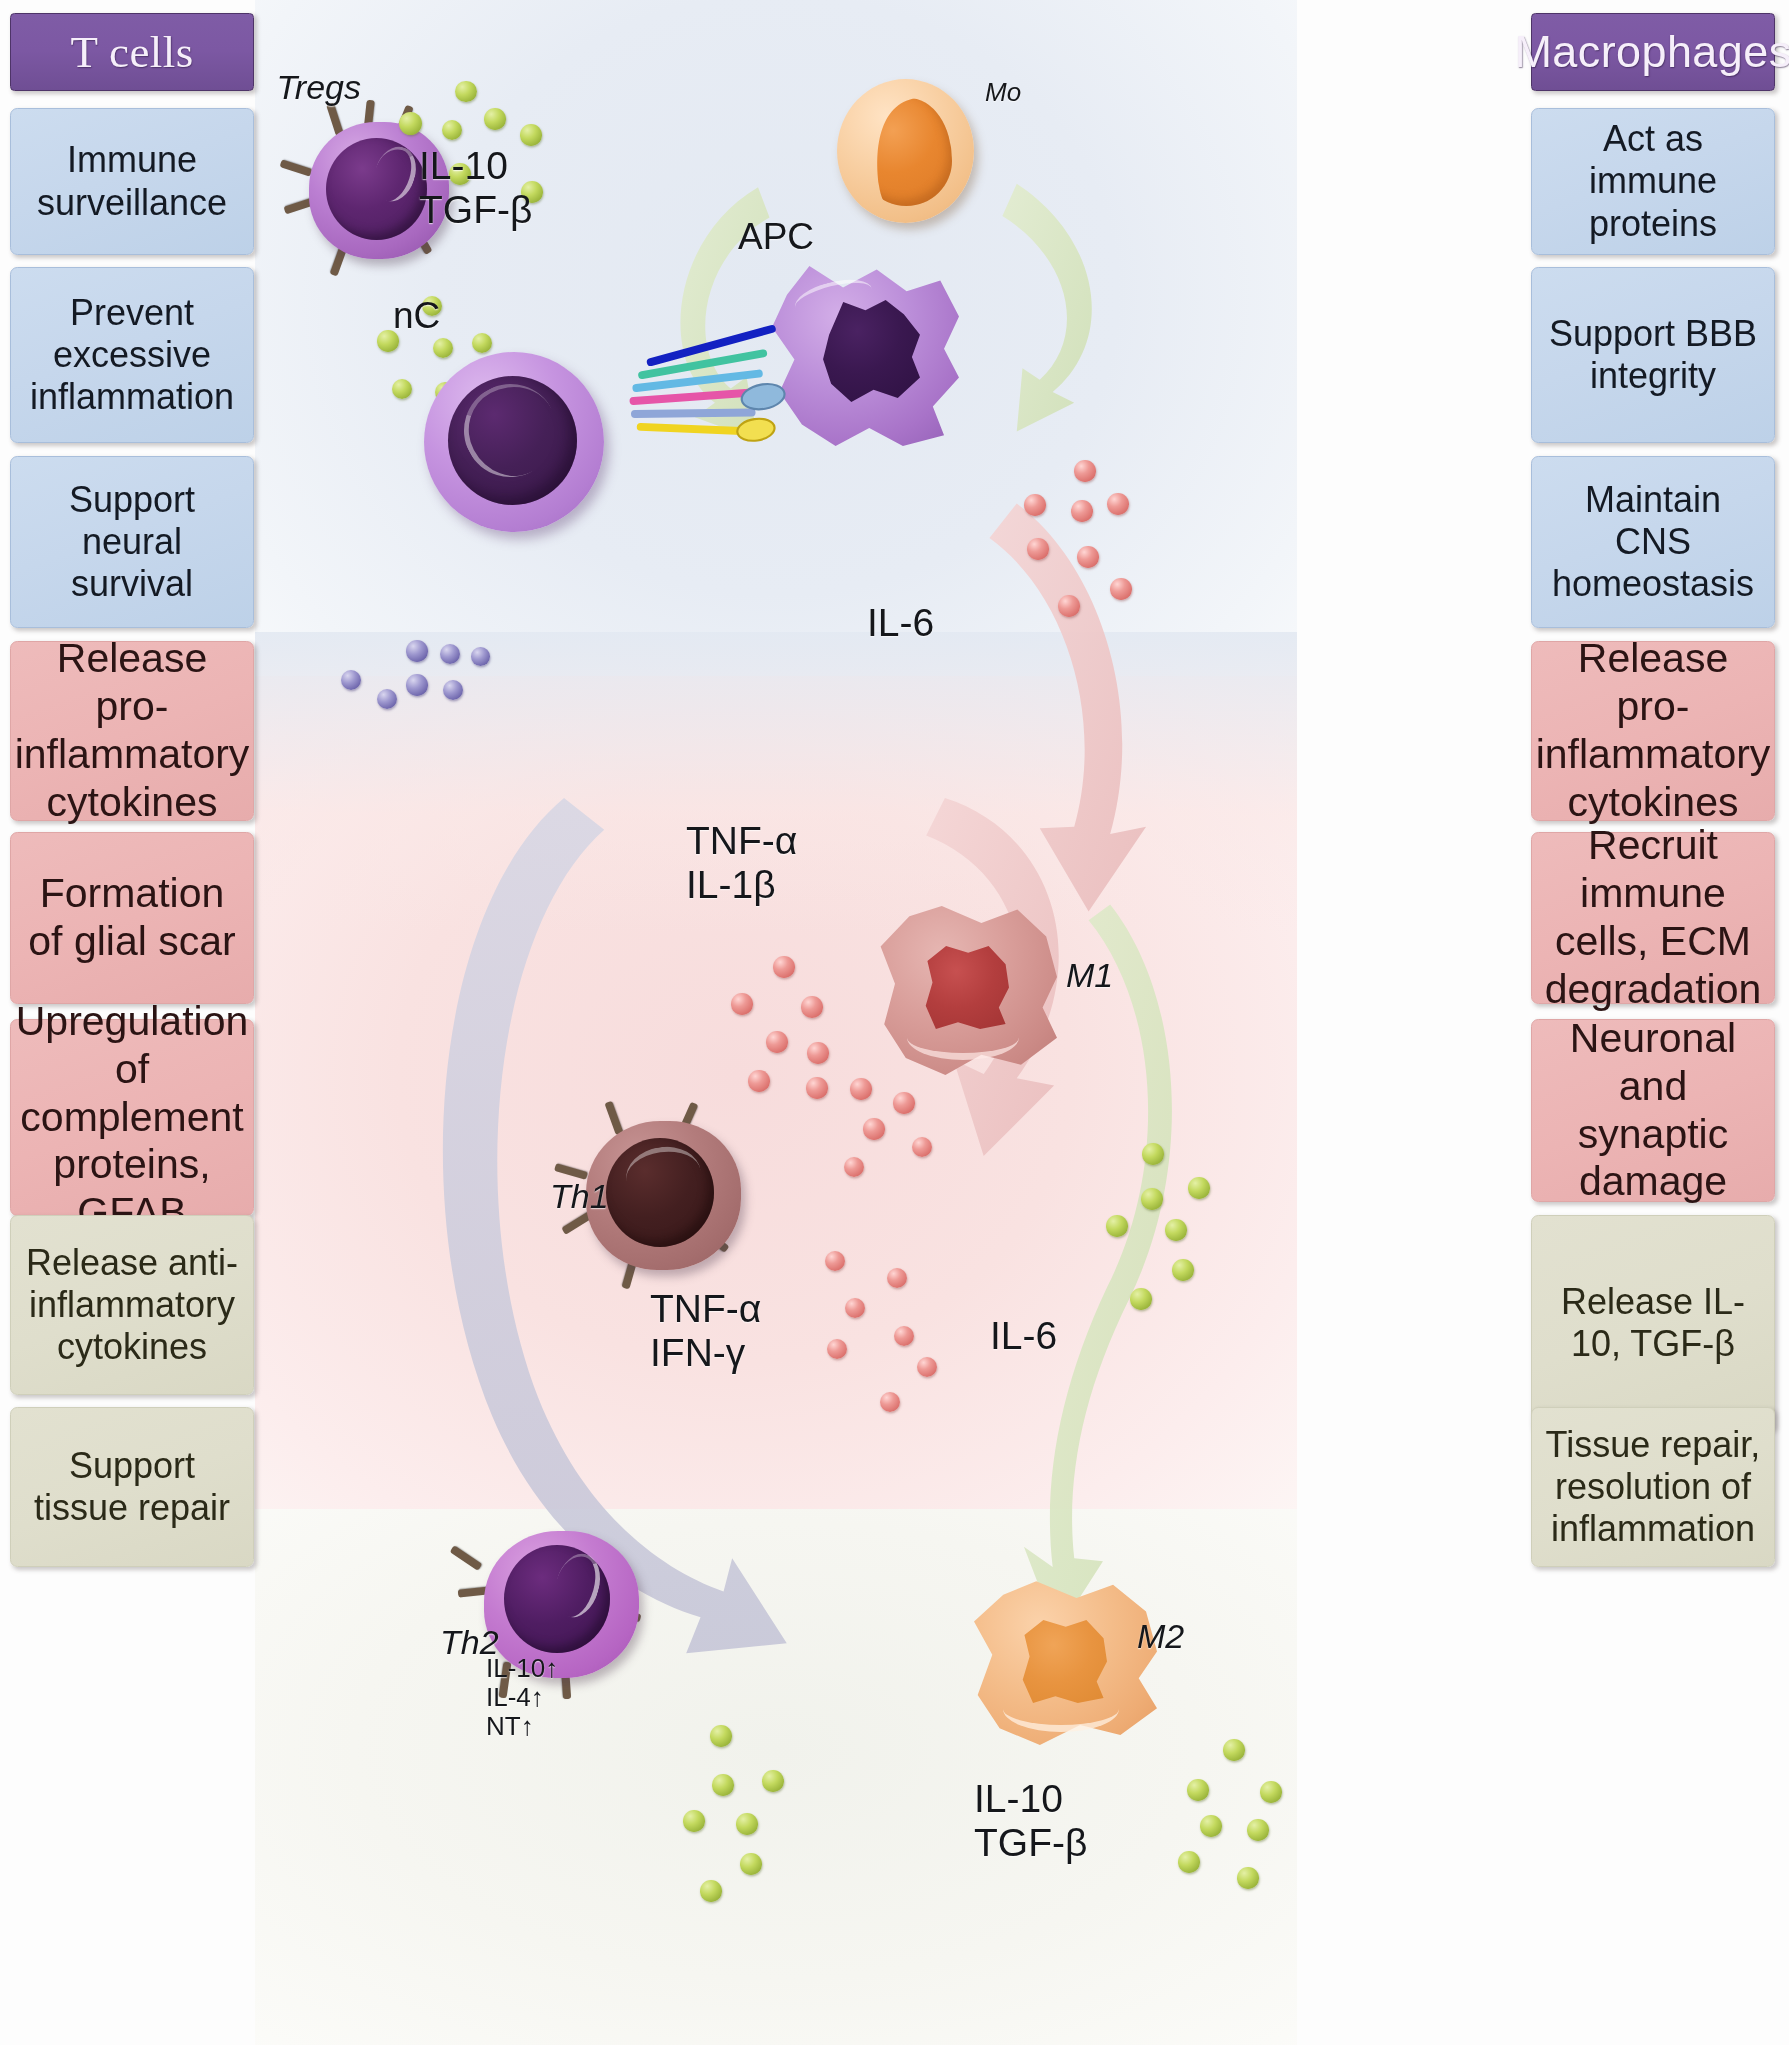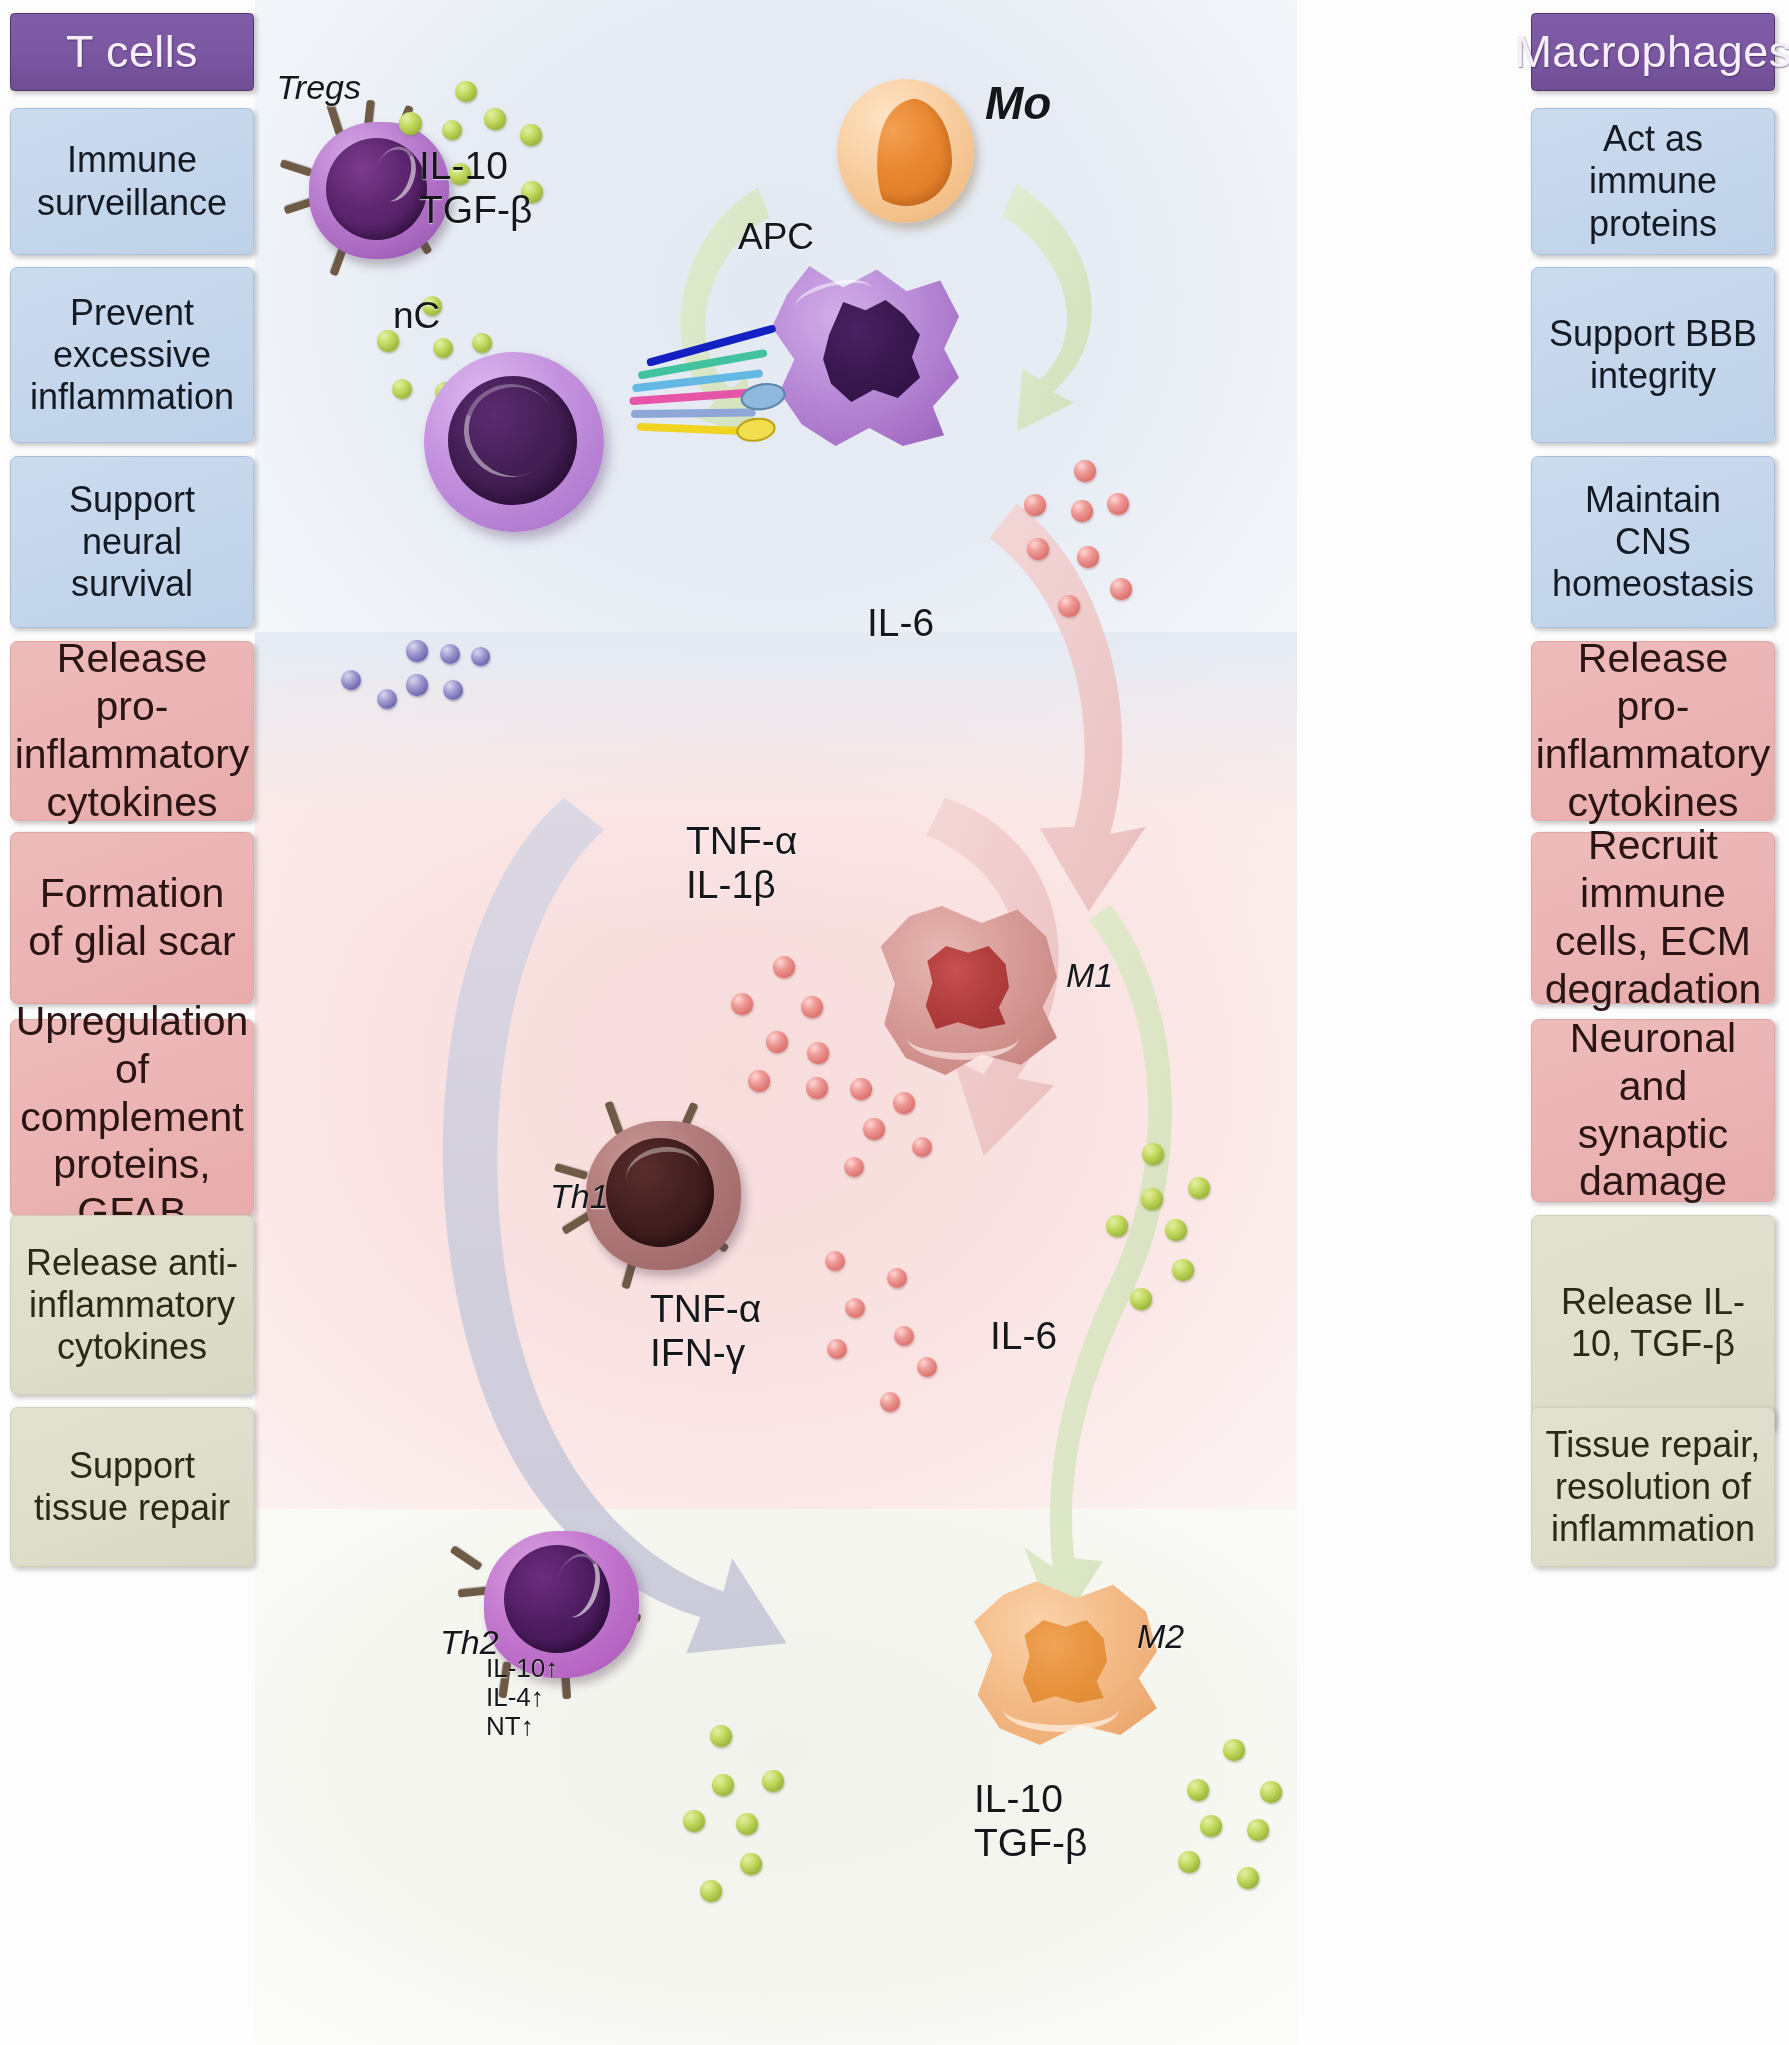--- a/index.html
+++ b/index.html
@@ -222,21 +222,21 @@
       <div class="dot green" style="left:85px; top:86px; width:20px; height:20px;"></div>
     </div>
 
     <div class="lab" style="left:164px; top:144px; font-size:39px;">IL-10
 TGF-β</div>
 
     <div class="cell" style="left:582px; top:79px; width:137px; height:144px;">
       <div style="position:absolute; inset:0; border-radius:50%; background: radial-gradient(circle at 36% 26%, #ffe3c4 0%, #f8cfa2 42%, #f2bf88 76%, #e8ae72 100%); box-shadow: 4.3px 6.5px 10px rgba(130,95,60,0.35);"></div>
       <div style="position:absolute; left:20px; top:18.7px; width:95px; height:108px; background: radial-gradient(circle at 38% 30%, #f3a053 0%, #e8862f 44%, #dc7a26 100%); border-radius: 55% 45% 48% 52% / 52% 58% 42% 48%; clip-path: path('M 66 0 C 112 0, 132 30, 132 66 C 132 104, 110 132, 120 150 C 84 150, 28 132, 22 88 C 16 44, 26 0, 66 0 Z'); box-shadow: inset -4.3px -5.7px 8.6px rgba(160,80,20,.4);"></div>
     </div>
-    <div class="lab ital" style="left:730px; top:78px; font-size:46px;font-weight:bold;">Mo</div>
+    <div class="lab ital" style="left:730px; top:78px; font-size:26px;">Mo</div>
 
     <div class="cell" style="left:517px; top:266px; width:187px; height:180px;">
       <div style="position:absolute; inset:0;
                   background: radial-gradient(circle at 36% 28%, #d3aee8 0%, #bb8ed9 40%, #a873c8 74%, #9360b6 100%);
                   clip-path: polygon(20% 0%, 38% 12%, 56% 2%, 72% 14%, 90% 8%, 100% 28%, 92% 46%, 100% 62%, 86% 78%, 92% 94%, 70% 100%, 52% 90%, 34% 100%, 16% 88%, 4% 70%, 12% 52%, 0% 34%, 8% 16%);
                   box-shadow: 5px 7.2px 11.5px rgba(90,60,110,0.38);"></div>
       <div style="position:absolute; left:47px; top:34px; width:101px; height:102px;
                   background: radial-gradient(circle at 38% 30%, #4a2262 0%, #3a1850 45%, #2e1142 100%);
                   clip-path: polygon(24% 2%, 46% 10%, 66% 0%, 84% 14%, 100% 34%, 92% 56%, 100% 76%, 78% 96%, 54% 88%, 32% 100%, 12% 82%, 4% 58%, 10% 34%);"></div>
       <div style="position:absolute; left:21.6px; top:16px; width:79px; height:32px; border-radius:50%; border-top:4.3px solid rgba(255,255,255,.5); transform:rotate(-14deg);"></div>
@@ -401,21 +401,21 @@
       <div class="dot green" style="left:86px; top:42px;  width:21.6px; height:21.6px;"></div>
       <div class="dot green" style="left:26px;  top:76px; width:21.6px; height:21.6px;"></div>
       <div class="dot green" style="left:73px; top:80px; width:21.6px; height:21.6px;"></div>
       <div class="dot green" style="left:4.3px;   top:112px; width:21.6px; height:21.6px;"></div>
       <div class="dot green" style="left:63px;  top:128px; width:21.6px; height:21.6px;"></div>
     </div>
 
   </div>
 
   <div class="col left">
-    <div class="pbox hdr" style="top:13px;">
+    <div class="pbox hdr" style="top:13px;font-family:Liberation Serif, serif;">
       <span class="txt">T cells</span>
     </div>
     <div class="pbox blue" style="top:108px; height:147px;">
         <span class="txt">Immune surveillance</span>
       </div>
     <div class="pbox blue" style="top:267px; height:176px;">
         <span class="txt">Prevent excessive inflammation</span>
       </div>
     <div class="pbox blue" style="top:456px; height:172px;">
         <span class="txt">Support neural survival</span>

